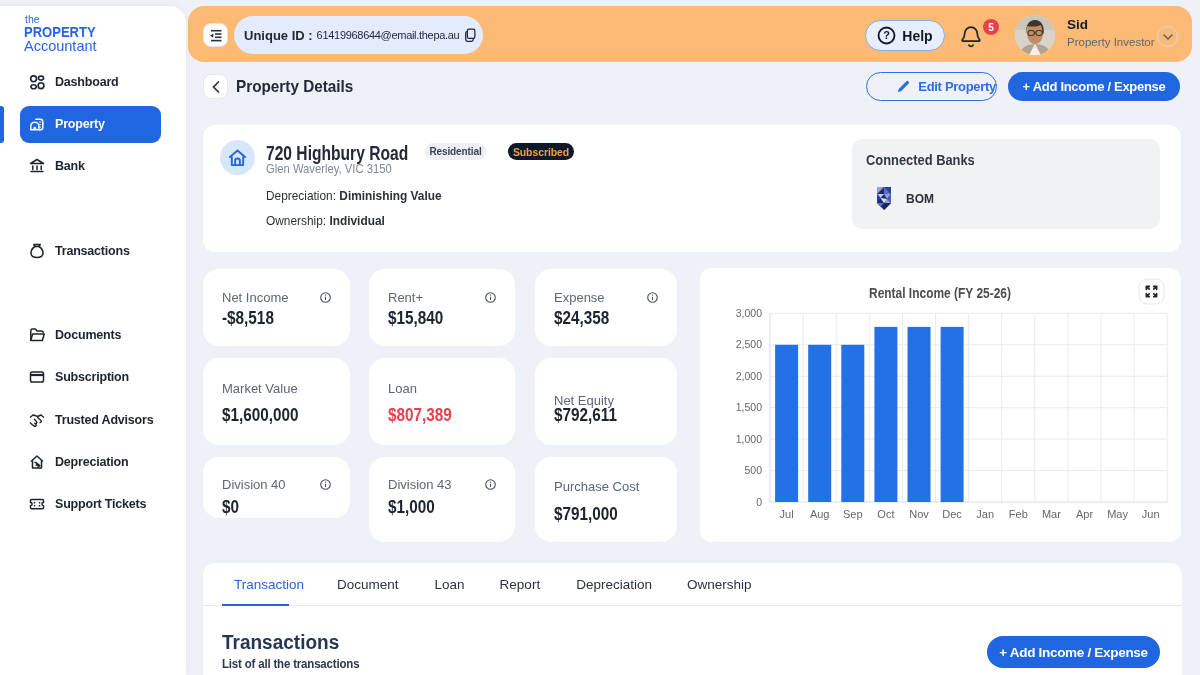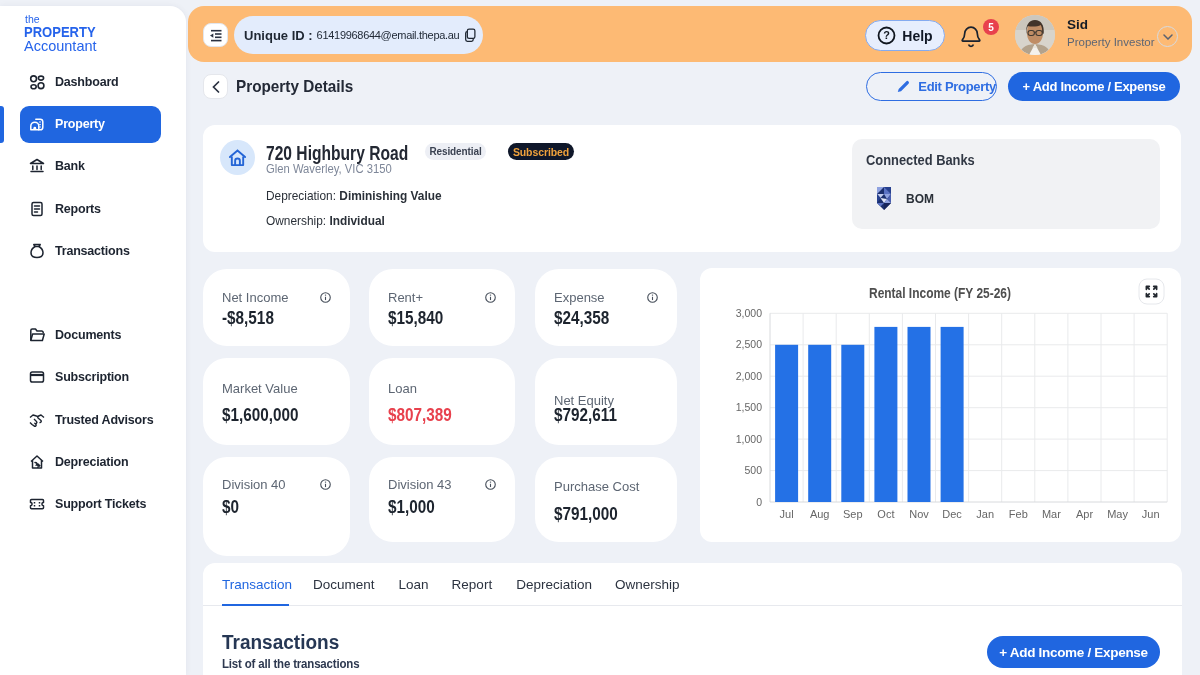--- a/index.html
+++ b/index.html
@@ -49,32 +49,32 @@
 #badge-sub { left:305px; width:66px; background:#0f172a; color:#f0a23c; font-size:10.5px; }
 #paddr { left:63px; top:36.5px; font-size:12.5px; color:#7e8799; transform:scaleX(.9); transform-origin:0 0; white-space:nowrap; }
 #pdep { left:63px; top:63px; font-size:13.5px; color:#2a3038; transform:scaleX(.88); transform-origin:0 0; white-space:nowrap; }
 #pown { left:63px; top:88px; font-size:13.5px; color:#2a3038; transform:scaleX(.88); transform-origin:0 0; white-space:nowrap; }
 #bankpanel { left:649px; top:14px; width:308px; height:90px; background:#f1f2f4; border-radius:10px; padding:13px 14px; }
 #bankpanel h4 { font-size:14px; font-weight:700; color:#313844; transform:scaleX(.92); transform-origin:0 0; }
 #bankrow { display:flex; align-items:center; }
 #bankrow span { font-size:12px; font-weight:600; color:#2a3038; margin-left:15px; }
 
 
-.scard { background:#fff; border-radius:24px; padding:0 20px; }
+.scard { background:#fff; border-radius:16px; padding:0 20px; }
 .scard .lab { display:flex; align-items:center; justify-content:space-between; color:#5d6673; font-size:13px; }
 .scard .val { font-size:18px; font-weight:700; color:#1d242e; transform:scaleX(.85); transform-origin:0 0; white-space:nowrap; }
 .red { color:#e8414d !important; }
 
 
 #chartcard { left:700px; top:268px; width:481px; height:274px; background:#fff; border-radius:12px; }
 
 
 #tabscard { left:203px; top:563px; width:979px; height:112px; background:#fff; border-radius:12px 12px 0 0; }
 #tabs { position:absolute; left:19px; top:0; height:43px; display:flex; align-items:center; }
-#tabs .tab { font-size:13.5px; color:#2c3340; margin-right:25px; }
+#tabs .tab { font-size:13.5px; color:#2c3340; margin-right:25px;margin-left:12px; }
 #tabs .tab.on { color:#2066e0; }
 #tabline { position:absolute; left:0; top:42px; width:979px; height:1px; background:#e7e9ee; }
 #tabunder { position:absolute; left:19px; top:41px; width:67px; height:2px; background:#2066e0; }
 #txh { position:absolute; left:19px; top:68px; font-size:20px; font-weight:700; color:#263754; transform:scaleX(.95); transform-origin:0 0; white-space:nowrap; }
 #txs { position:absolute; left:19px; top:93.5px; font-size:12.5px; font-weight:700; letter-spacing:-.2px; color:#2e3950; transform:scaleX(.92); transform-origin:0 0; white-space:nowrap; }
 #addbtn2 { position:absolute; left:784px; top:73px; width:173px; height:32px; background:#2066e0; border-radius:16px; color:#fff; display:flex; align-items:center; justify-content:center; font-size:13.5px; font-weight:700; letter-spacing:-.3px; }
 </style>
 </head>
 <body>
 
@@ -162,26 +162,20 @@
           <circle cx="11" cy="8.5" r=".8"></circle>
           <circle cx="11" cy="11" r=".8"></circle>
         </g>
       </svg>Property
   </div>
   <div class="navitem" style="top:141.9px">
     <svg width="16" height="16" viewBox="0 0 16 16" fill="none" stroke="#1d2430" stroke-width="1.5">
         <path d="M1.5 5.5 L8 1.5 L14.5 5.5 z" stroke-linejoin="round"></path>
         <path d="M2 13.5 h12 M3.8 8 v3.5 M8 8 v3.5 M12.2 8 v3.5" stroke-linecap="round"></path>
       </svg>Bank
-  </div>
-  <div class="navitem" style="top:184.1px">
-    <svg width="16" height="16" viewBox="0 0 16 16" fill="none" stroke="#1d2430" stroke-width="1.5">
-        <rect x="3" y="1.5" width="10" height="13" rx="1.5"></rect>
-        <path d="M5.5 5 h5 M5.5 8 h5 M5.5 11 h3" stroke-linecap="round"></path>
-      </svg>Reports
   </div>
   <div class="navitem" style="top:226.3px">
     <svg width="16" height="16" viewBox="0 0 16 16" fill="none" stroke="#1d2430" stroke-width="1.5">
         <path d="M6 3.5 h4 l1.2 -2 h-6.4z" stroke-linejoin="round"></path>
         <path d="M6 3.5 c-2.5 1.6 -4 3.9 -4 6.3 c0 2.9 2.2 4.7 6 4.7 s6 -1.8 6 -4.7 c0 -2.4 -1.5 -4.7 -4 -6.3" stroke-linecap="round"></path>
       </svg>Transactions
   </div>
   <div class="navitem" style="top:310.7px">
     <svg width="16" height="16" viewBox="0 0 16 16" fill="none" stroke="#1d2430" stroke-width="1.5">
         <path d="M1.8 13.5 V3.5 a1.5 1.5 0 0 1 1.5 -1.5 h3.2 l1.5 2 h4.7 a1.5 1.5 0 0 1 1.5 1.5 v.8" stroke-linejoin="round"></path>
@@ -291,21 +285,21 @@
   <div class="val abs" style="left:19px;top:47px">$1,600,000</div>
 </div>
 <div class="scard abs" style="left:369px;top:358px;width:146px;height:87px">
   <div class="lab abs" style="left:19px;right:19px;top:23px">Loan</div>
   <div class="val red abs" style="left:19px;top:47px">$807,389</div>
 </div>
 <div class="scard abs" style="left:535px;top:358px;width:142px;height:87px">
   <div class="lab abs" style="left:19px;right:19px;top:35px">Net Equity</div>
   <div class="val abs" style="left:19px;top:47px">$792,611</div>
 </div>
-<div class="scard abs" style="left:203px;top:457px;width:147px;height:99px">
+<div class="scard abs" style="left:203px;top:457px;width:147px;height:61px">
   <div class="lab abs" style="left:19px;right:19px;top:20px">Division 40 <svg width="11" height="11" viewBox="0 0 12 12">
         <circle cx="6" cy="6" r="5.2" fill="none" stroke="#464e5a" stroke-width="1.2"></circle>
         <line x1="6" y1="5.2" x2="6" y2="8.8" stroke="#464e5a" stroke-width="1.2"></line>
         <circle cx="6" cy="3.4" r=".8" fill="#464e5a"></circle>
       </svg></div>
   <div class="val abs" style="left:19px;top:39.5px">$0</div>
 </div>
 <div class="scard abs" style="left:369px;top:457px;width:146px;height:85px">
   <div class="lab abs" style="left:19px;right:19px;top:20px">Division 43 <svg width="11" height="11" viewBox="0 0 12 12">
         <circle cx="6" cy="6" r="5.2" fill="none" stroke="#464e5a" stroke-width="1.2"></circle>

